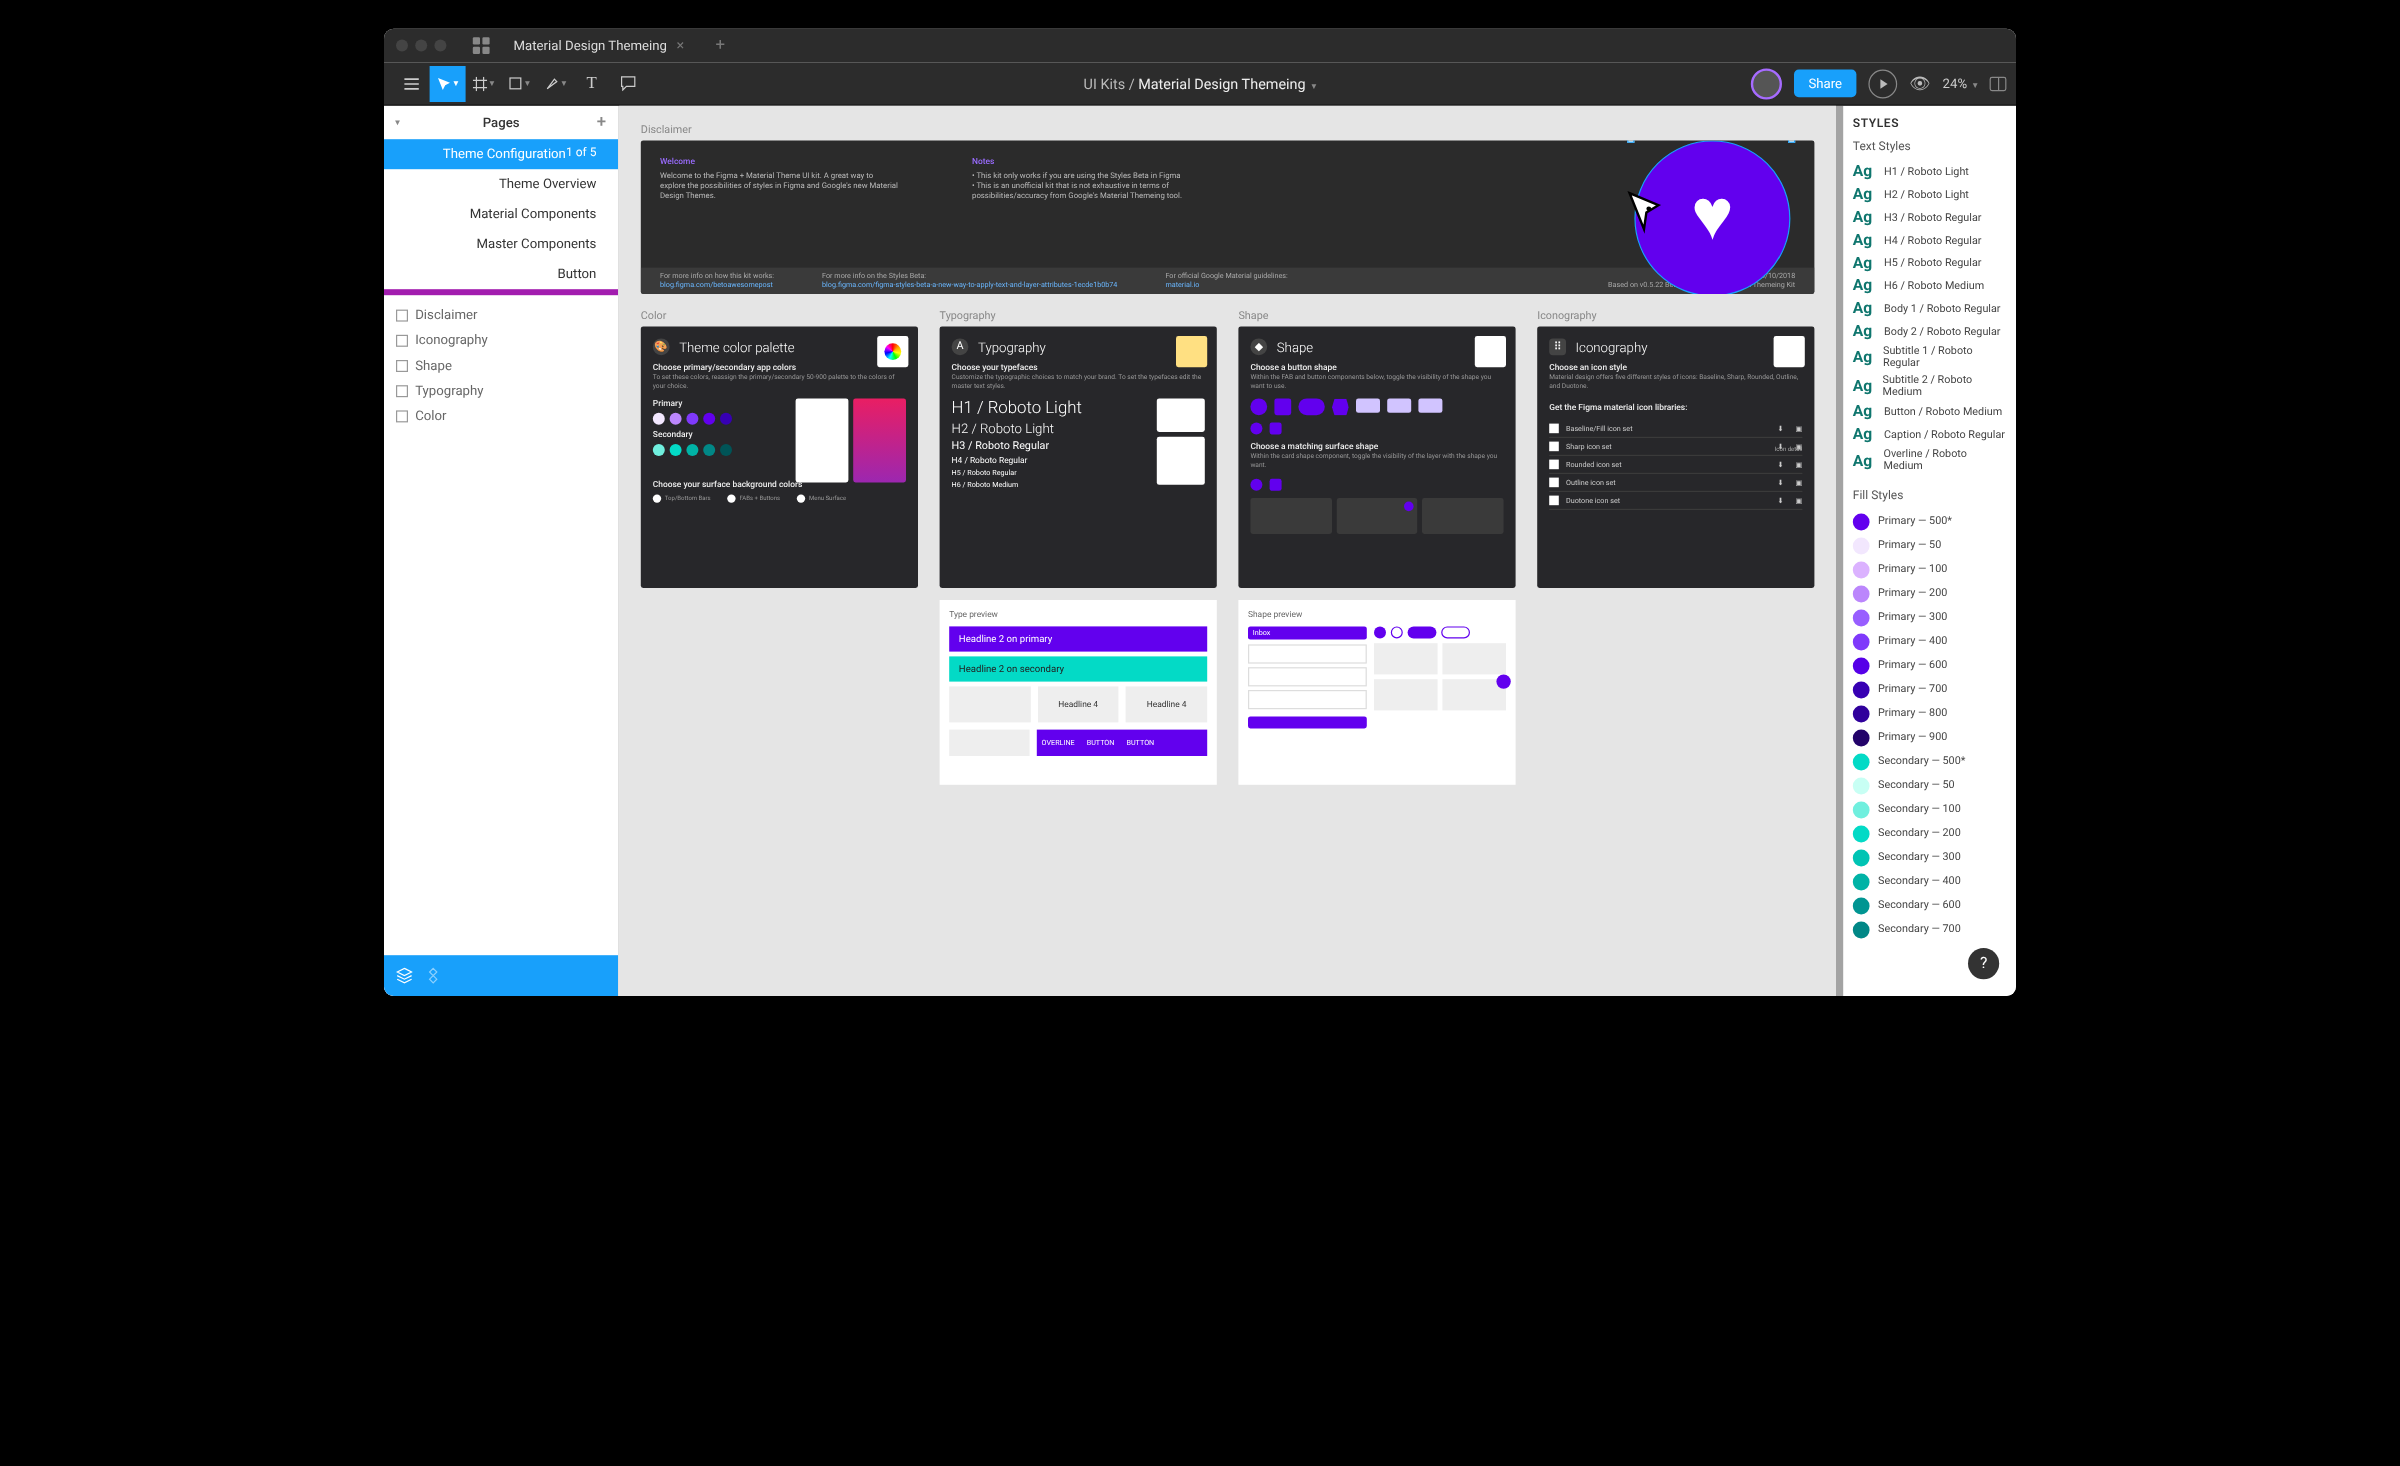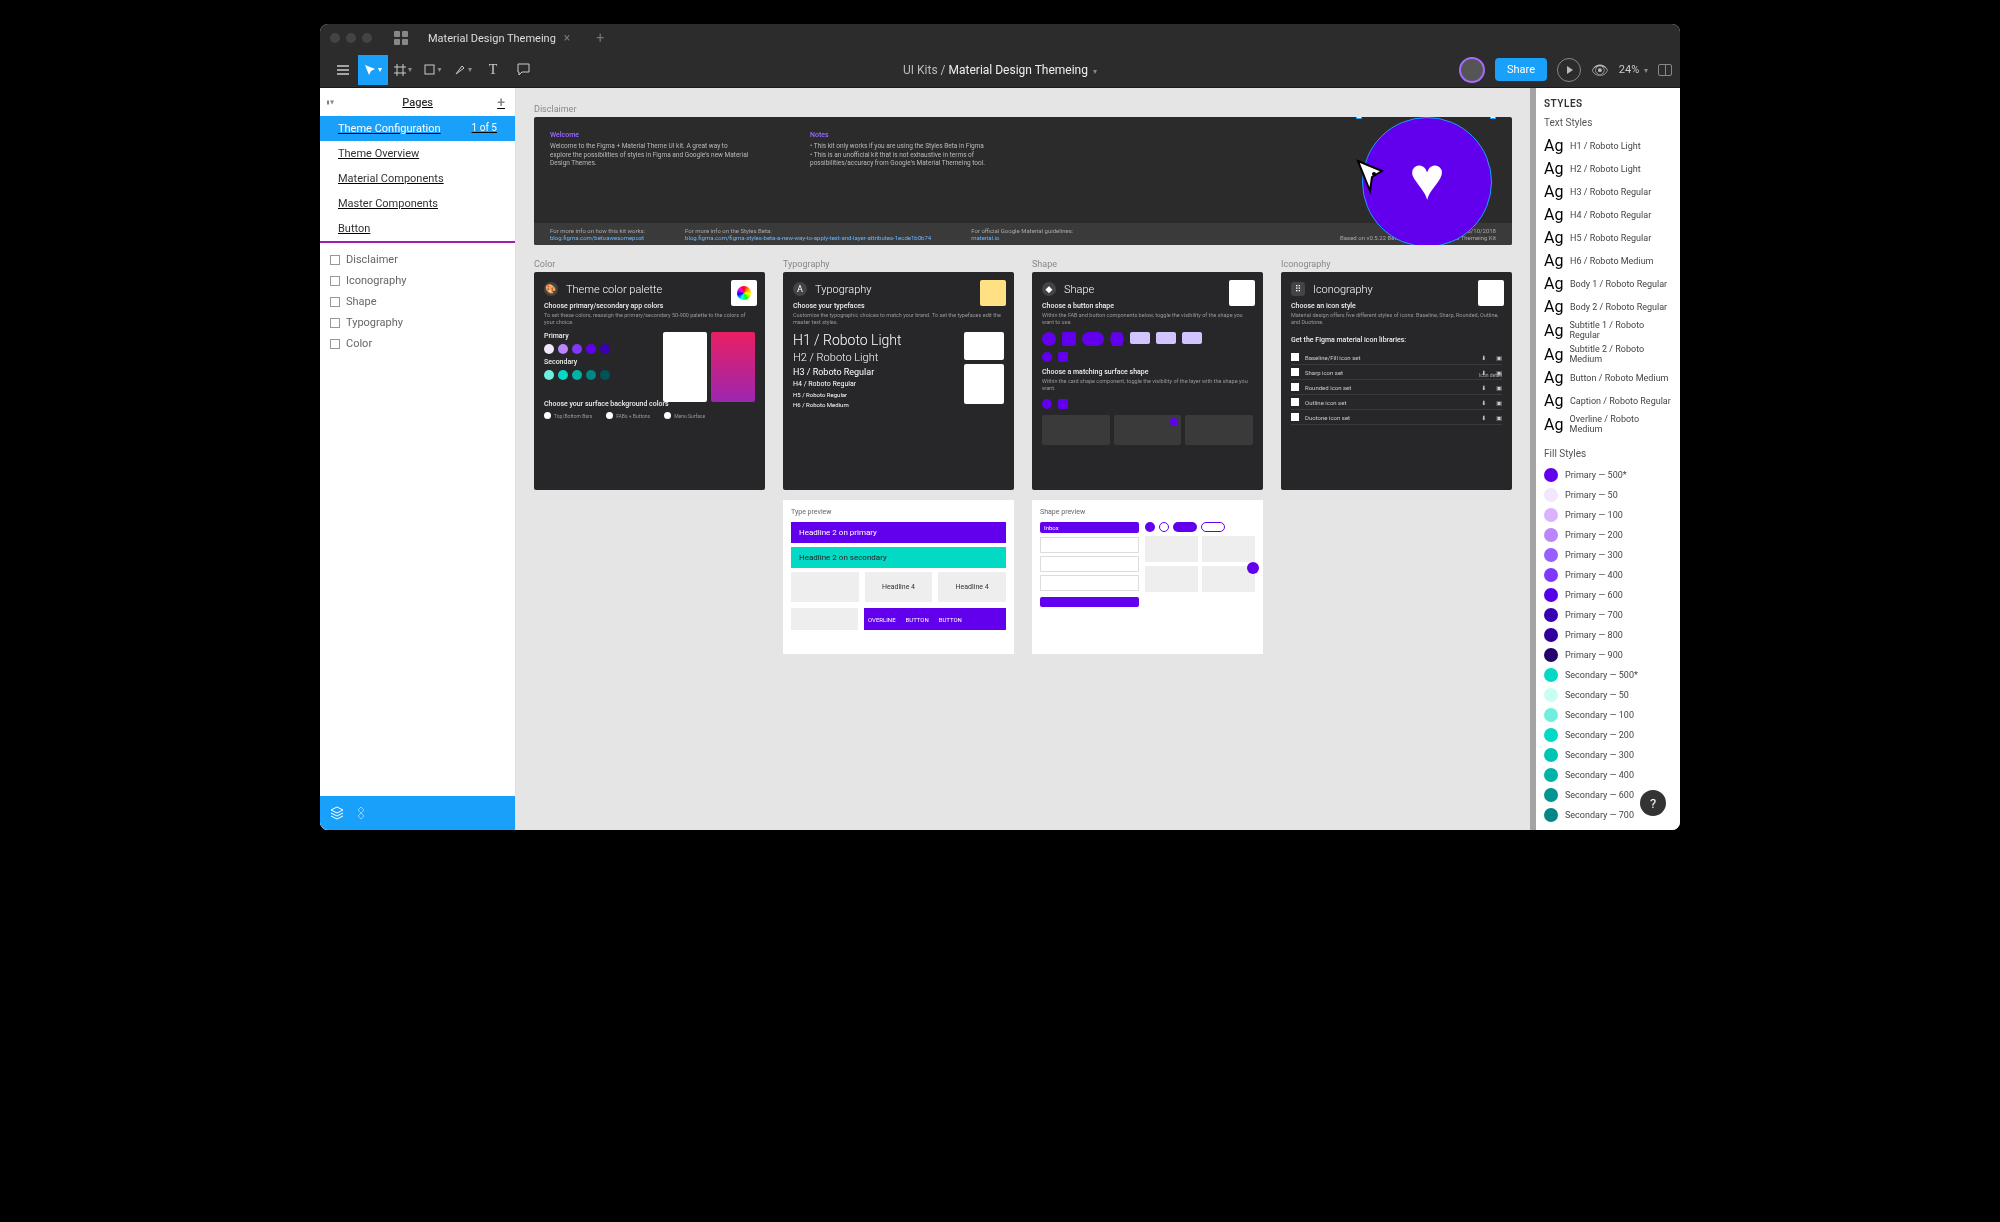--- a/index.html
+++ b/index.html
@@ -46,25 +46,25 @@
   .play-btn { width: 24px; height: 24px; border: 1.5px solid #888; border-radius: 50%; display:flex; align-items:center; justify-content:center; }
   .play-btn::after { content:''; border-left: 6px solid #bbb; border-top: 4px solid transparent; border-bottom: 4px solid transparent; margin-left:2px;}
   .eye-icon { font-size: 14px; color:#bbb; }
   .zoom { font-size: 11px; color: #ccc; }
   .book-icon { width:14px; height:12px; border:1px solid #888; border-radius:2px; position:relative; }
   .book-icon::after { content:''; position:absolute; left:50%; top:0; bottom:0; width:1px; background:#888;}
   
   .main { flex:1; display: flex; overflow: hidden; }
   
   .left-panel { width: 196px; background: #fff; display: flex; flex-direction: column; font-size: 11px; border-right: 1px solid #e0e0e0; }
-  .panel-section { border-bottom: 2px solid #a21caf; text-decoration: underline; }
+  .panel-section { border-bottom: 5px solid #a21caf; }
   .panel-header { display:flex; align-items:center; padding: 6px 10px; color:#333; font-weight:500; justify-content:space-between; }
   .panel-header::before { content:'▸'; font-size:8px; margin-right:4px; color:#888; transform: rotate(90deg);}
   .panel-header .hplus { color:#888; font-size:14px;}
-  .page-list .page-item { padding: 6px 18px; display:flex; justify-content:space-between; color:#333; cursor:pointer;}
+  .page-list .page-item { padding: 6px 18px; display:flex; justify-content:flex-end; color:#333; cursor:pointer;}
   .page-list .page-item.active { background: #18a0fb; color:#fff; }
   .page-list .page-item.active .count { color:#fff; }
   .count { color:#888; font-size: 10px;}
   .layer-list { padding: 6px 0; }
   .layer-item { padding: 4px 10px; display:flex; align-items:center; gap:6px; color:#666; font-size:11px; cursor:pointer;}
   .frame-icon { width:10px; height:10px; border:1px solid #999; position:relative; }
   .frame-icon::before, .frame-icon::after { content:''; position:absolute; background:#999; }
   .frame-icon::before { left:-2px; right:-2px; top:50%; height:1px; display:none;}
   .left-bottom { margin-top:auto; height:34px; background:#18a0fb; display:flex; align-items:center; padding:0 10px; gap:10px;}
   .left-bottom svg { stroke:#fff; }
@@ -123,21 +123,21 @@
   .pv-band { color:#fff; padding:6px 8px; font-size:8px; margin-bottom:4px;}
   .pv-band.p { background:#6200ee;}
   .pv-band.s { background:#03dac6; color:#222;}
   .pv-grid { display:grid; grid-template-columns:1fr 1fr 1fr; gap:6px;}
   .pv-tile { background:#eee; height:30px; }
   
   .right-panel { width: 150px; background:#fff; border-left:6px solid #a3a3a3; padding: 10px 8px; overflow-y:auto; font-size: 10px;}
   .right-panel h3 { font-size: 10px; font-weight:600; letter-spacing:0.5px; color:#333; margin-bottom:8px; text-transform: uppercase;}
   .right-panel h4 { font-size: 10px; font-weight:400; color:#555; margin: 8px 0 6px;}
   .ts-row { display:flex; align-items:center; gap:6px; padding: 2px 0;}
-  .ts-row .ag { font-size: 16px; font-weight:400; color:#000000; width:20px;}
+  .ts-row .ag { font-size: 13px; font-weight:700; color:#0f766e; width:20px;}
   .ts-row .name { font-size: 9px; color:#444;}
   .fill-row { display:flex; align-items:center; gap:7px; padding:3px 0;}
   .fill-sw { width:14px; height:14px; border-radius:50%;}
   .fill-name { font-size: 9px; color:#444;}
   
   .help-btn { position:absolute; right:14px; bottom:14px; width:26px; height:26px; border-radius:50%; background:#333; color:#fff; display:flex; align-items:center; justify-content:center; font-size:13px; cursor:pointer;}
 </style>
 </head>
 <body>
 

